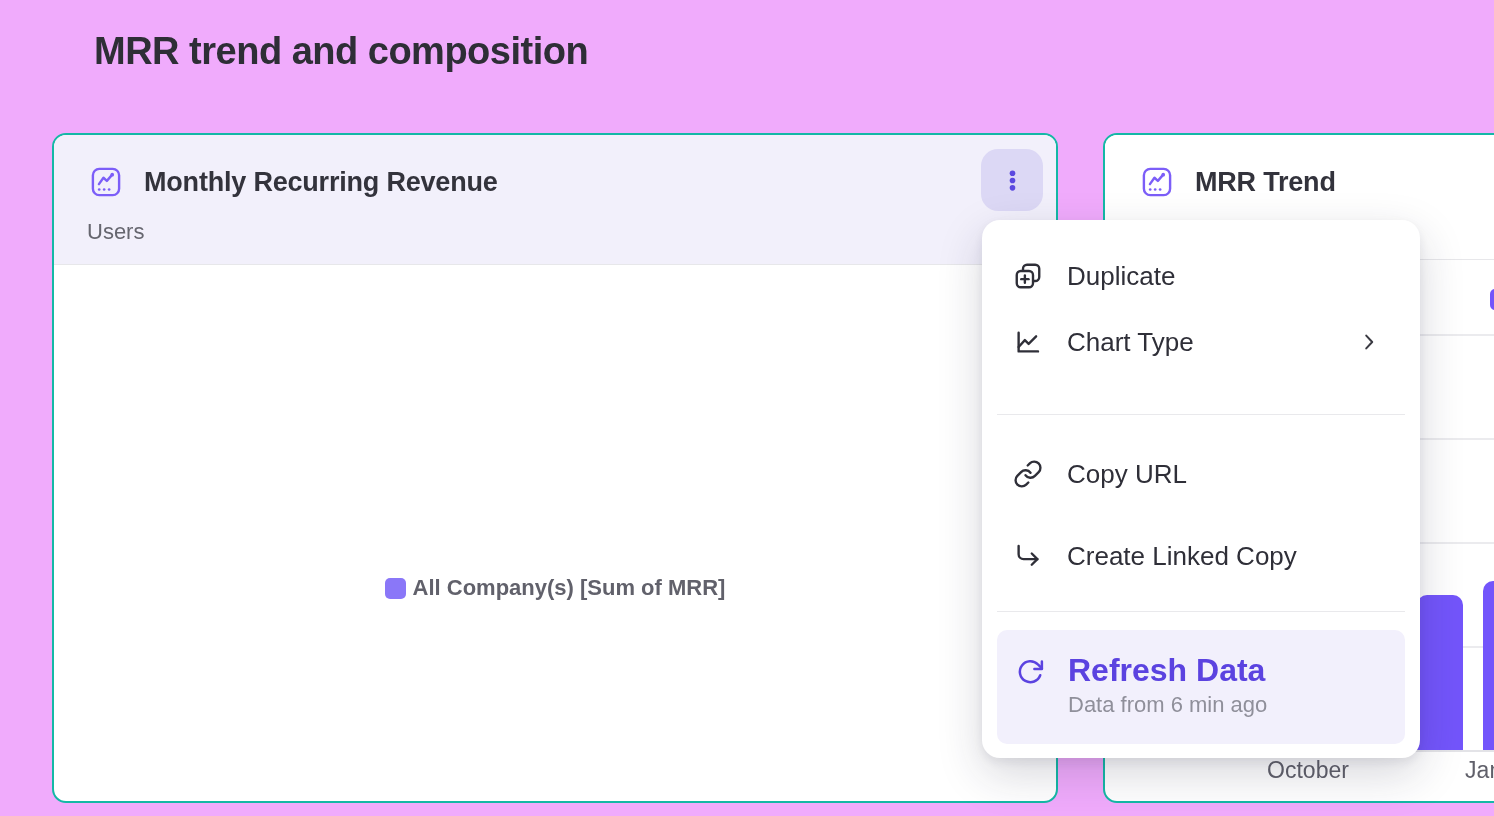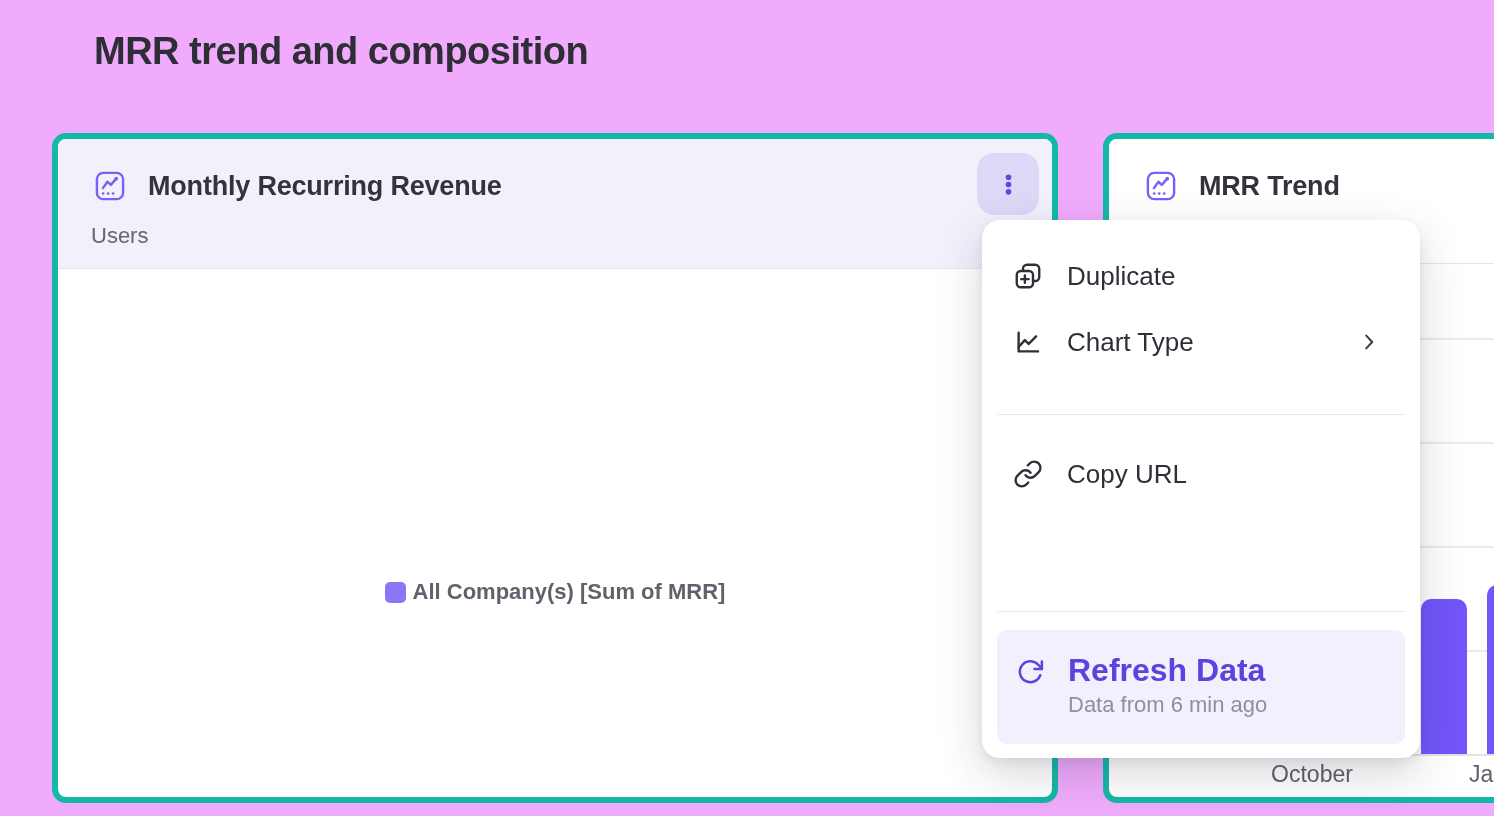--- a/index.html
+++ b/index.html
@@ -23,21 +23,21 @@
     letter-spacing: -0.5px;
     color: #2e2e36;
   }
 
   
   .card {
     position: absolute;
     top: 133px;
     height: 670px;
     background: #fff;
-    border: 6px solid #14b8a6;
+    border: 2px solid #14b8a6;
     border-radius: 14px;
     overflow: hidden;
   }
   .card-left  { left: 52px;  width: 1006px; }
   .card-right { left: 1103px; width: 520px; }
 
   .card-header {
     position: relative;
     height: 130px;
     border-bottom: 1px solid #e7e7ea;
@@ -333,20 +333,29 @@
     <div class="menu-item" style="top:212px; height:84px;">
       <span class="mi-icon">
         <svg viewBox="0 0 24 24" fill="none" stroke="#2f2f38" stroke-width="1.9" stroke-linecap="round" stroke-linejoin="round">
           <path d="M10 13a5 5 0 0 0 7.54.54l3-3a5 5 0 0 0-7.07-7.07l-1.72 1.71"></path>
           <path d="M14 11a5 5 0 0 0-7.54-.54l-3 3a5 5 0 0 0 7.07 7.07l1.71-1.71"></path>
         </svg>
       </span>
       <span class="mi-label">Copy URL</span>
     </div>
 
+    <div class="menu-item" style="top:294px; height:84px;">
+      <span class="mi-icon">
+        <svg viewBox="0 0 24 24" fill="none" stroke="#2f2f38" stroke-width="1.9" stroke-linecap="round" stroke-linejoin="round">
+          <path d="M4.5 4v6.5a4 4 0 0 0 4 4h11"></path>
+          <polyline points="15 10 19.5 14.5 15 19"></polyline>
+        </svg>
+      </span>
+      <span class="mi-label">Create Linked Copy</span>
+    </div>
 
     <div class="menu-divider" style="top:391px;"></div>
 
     <div class="menu-refresh">
       <span class="mr-icon">
         <svg viewBox="0 0 24 24" fill="none" stroke="#5b43e0" stroke-width="2" stroke-linecap="round" stroke-linejoin="round">
           <polyline points="21.5 3.5 21.5 9.5 15.5 9.5"></polyline>
           <path d="M20.2 14.6a8.4 8.4 0 1 1-1.9-8.7l3.2 3.1"></path>
         </svg>
       </span>

